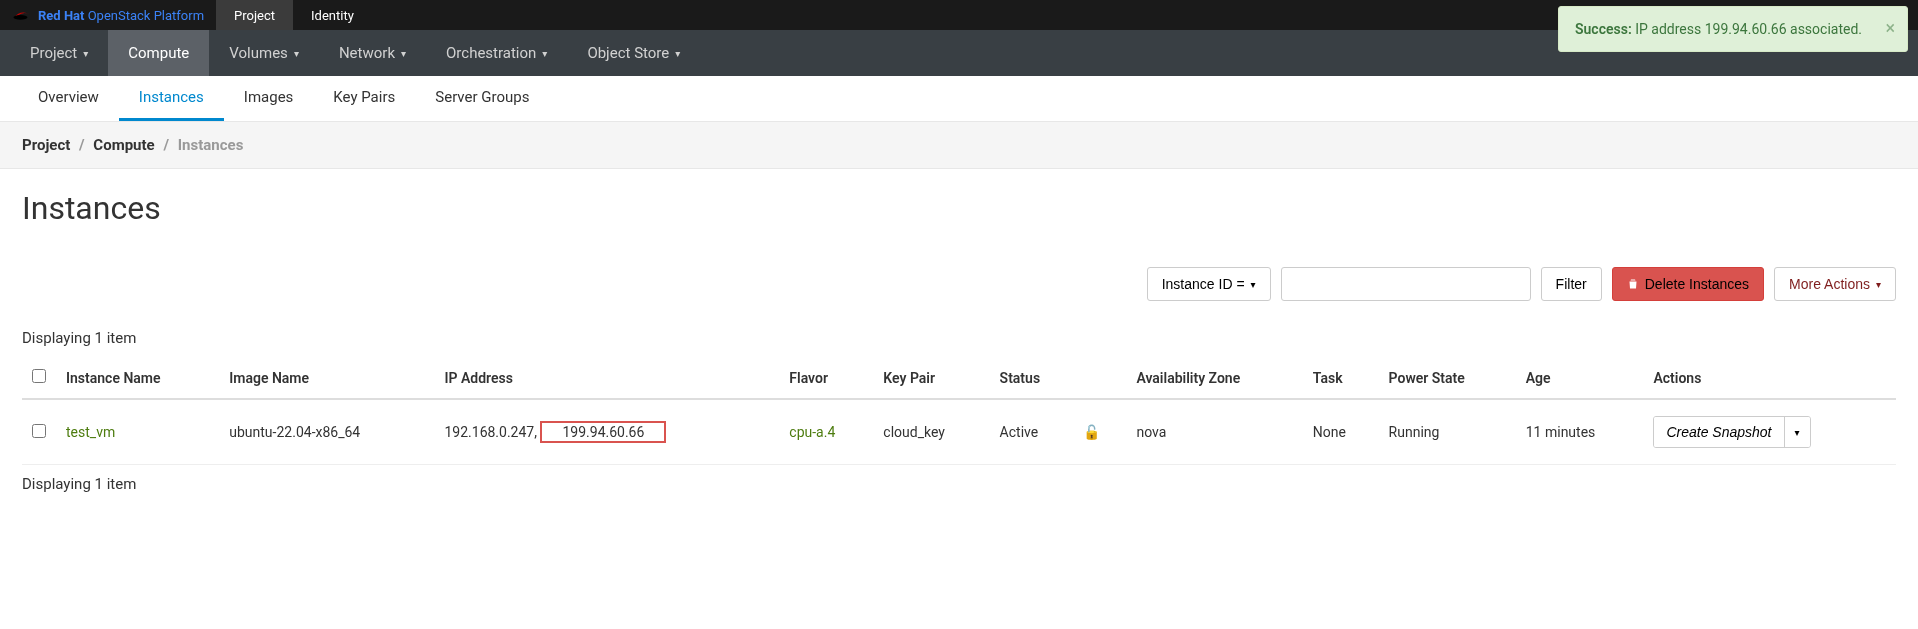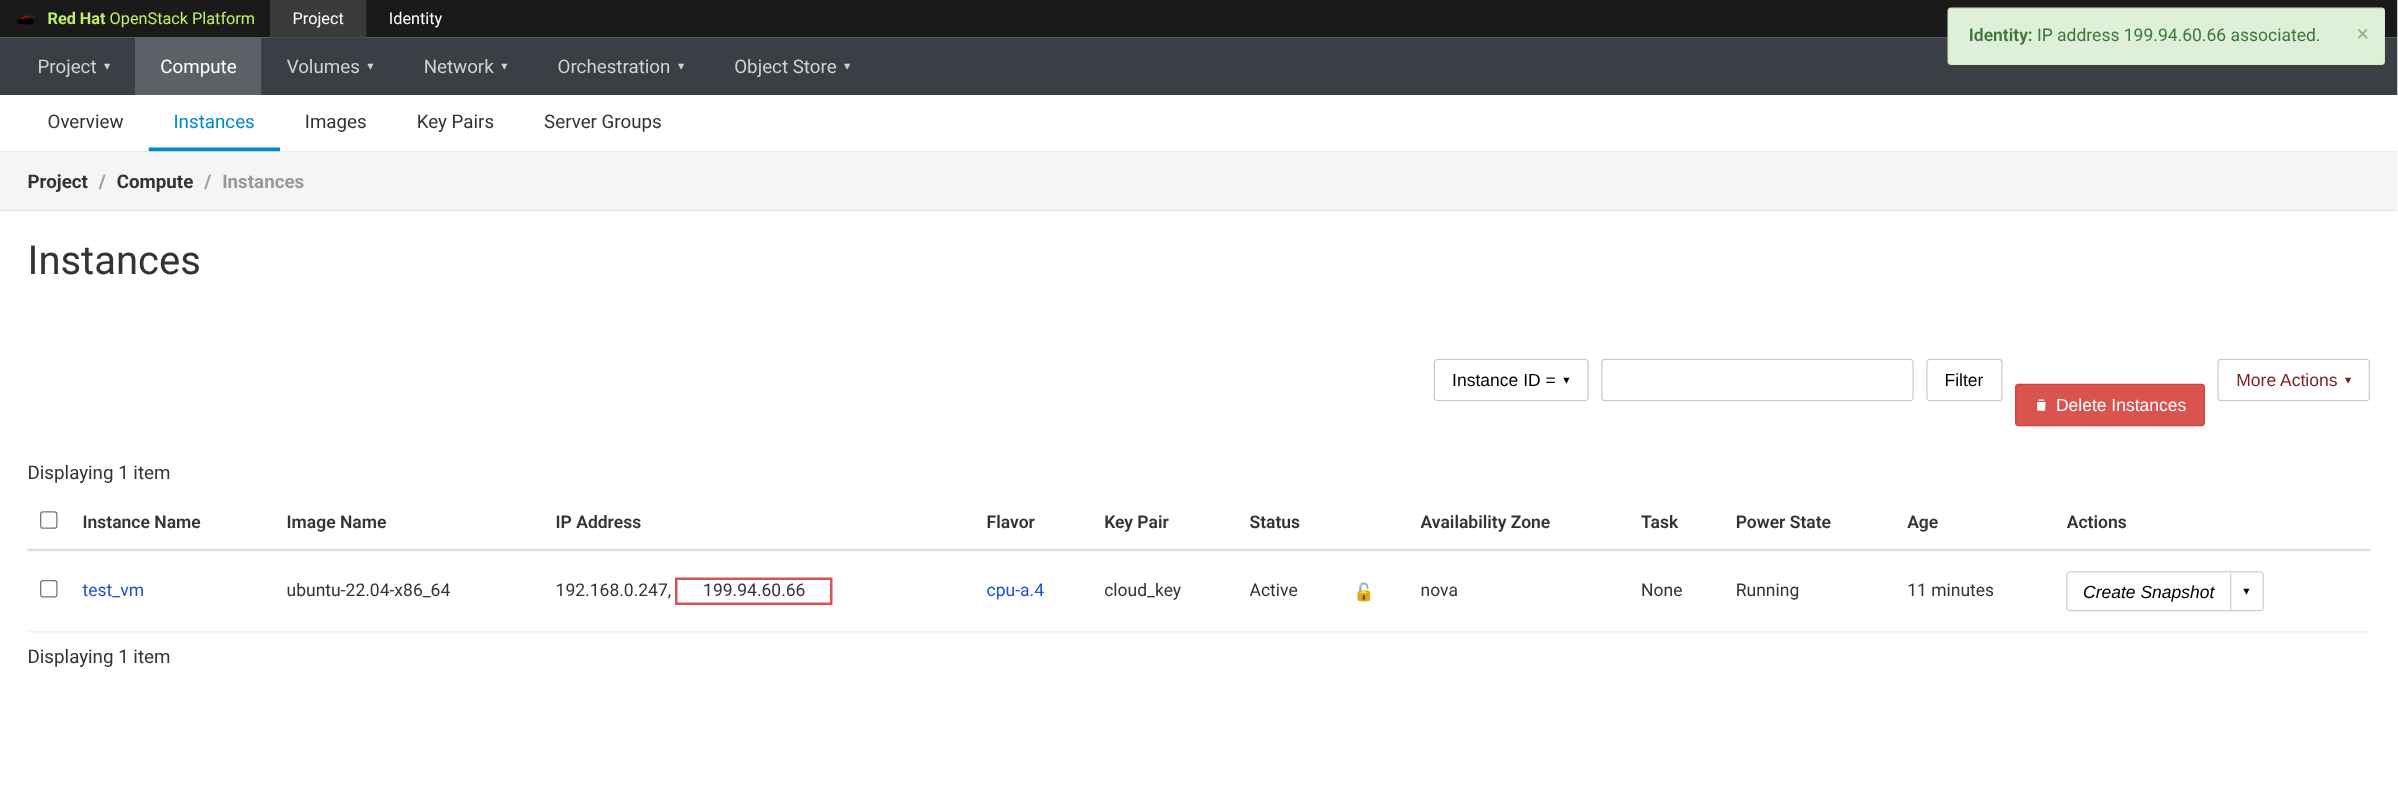--- a/index.html
+++ b/index.html
@@ -1,20 +1,20 @@
 <!DOCTYPE html>
 <html><head>
   <meta charset="utf-8">
   <style>
     * { margin: 0; padding: 0; box-sizing: border-box; }
     body { font-family: -apple-system, BlinkMacSystemFont, "Segoe UI", Roboto, "Helvetica Neue", Arial, sans-serif; font-size: 14px; color: #333; }
     
     
     .topbar { background: #1a1a1a; height: 30px; display: flex; align-items: center; position: relative; }
-    .logo { display: flex; align-items: center; padding: 0 12px; color: #bef264; font-size: 13px; }
+    .logo { display: flex; align-items: center; padding: 0 12px; color: #3b82f6; font-size: 13px; }
     .logo-hat { width: 20px; height: 14px; margin-right: 6px; }
     .top-tabs { display: flex; height: 100%; }
     .top-tab { padding: 0 18px; color: #fff; font-size: 13px; display: flex; align-items: center; cursor: pointer; }
     .top-tab.active { background: #3b3b3b; }
     
     
     .mainnav { background: #393f44; height: 46px; display: flex; align-items: center; padding: 0 10px; }
     .mainnav-item { padding: 0 20px; height: 100%; display: flex; align-items: center; color: #d1d1d1; font-size: 15px; cursor: pointer; position: relative; }
     .mainnav-item.active { background: #5c6167; color: #fff; }
     .caret { margin-left: 6px; font-size: 10px; }
@@ -30,29 +30,29 @@
     .breadcrumb .sep { margin: 0 5px; color: #999; }
     .breadcrumb .current { color: #999; }
     
     
     .content { padding: 20px 22px; }
     h1 { font-size: 32px; font-weight: 400; color: #333; margin-bottom: 40px; }
     
     
     .toolbar { display: flex; justify-content: flex-end; gap: 10px; margin-bottom: 18px; align-items: center; }
     .btn { padding: 8px 14px; border: 1px solid #ccc; background: #fff; border-radius: 3px; font-size: 14px; cursor: pointer; display: inline-flex; align-items: center; gap: 6px; }
-    .btn.danger { background: #d9534f; border-color: #d43f3a; color: #ffffff; margin-top: 40px; }
+    .btn.danger { background: #d9534f; border-color: #d43f3a; color: #000000; }
     .search-input { padding: 8px 10px; border: 1px solid #ccc; border-radius: 3px; width: 250px; font-size: 14px; }
     
     
     .displaying { padding: 10px 0; font-size: 15px; color: #333; }
     table { width: 100%; border-collapse: collapse; }
     th { text-align: left; padding: 12px 10px; border-bottom: 2px solid #ddd; font-weight: 600; font-size: 14px; color: #333; }
     td { padding: 16px 10px; border-bottom: 1px solid #eee; font-size: 14px; color: #333; }
-    .link { color: #1d4ed8; cursor: pointer; }
+    .link { color: #4d7c0f; cursor: pointer; }
     .checkbox { width: 14px; height: 14px; }
     .highlight-box { border: 2px solid #d9534f; padding: 1px 20px; display: inline-block; }
     .unlock-icon { color: #ccc; font-size: 14px; }
     
     .action-btn-group { display: inline-flex; border: 1px solid #ccc; border-radius: 3px; overflow: hidden; }
     .action-btn { padding: 7px 12px; background: #fff; border: none; font-size: 14px; cursor: pointer; font-style: italic; }
     .action-caret-btn { padding: 7px 10px; background: #fff; border: none; border-left: 1px solid #ccc; cursor: pointer; font-size: 10px; }
     
     
     .toast { position: absolute; top: 6px; right: 10px; width: 350px; background: #dff0d8; border: 1px solid #d6e9c6; border-radius: 3px; padding: 14px 30px 14px 16px; color: #3c763d; font-size: 14px; }
@@ -69,21 +69,21 @@
         <ellipse cx="10" cy="12" rx="9" ry="3" fill="#000"></ellipse>
       </svg>
     <span><b>Red Hat</b> <span>OpenStack Platform</span></span>
   </div>
   <div class="top-tabs">
     <div class="top-tab active">Project</div>
     <div class="top-tab">Identity</div>
   </div>
 
   <div class="toast">
-    <b>Identity:</b><span> IP address 199.94.60.66 associated.</span>
+    <b>Success:</b><span> IP address 199.94.60.66 associated.</span>
     <span class="toast-close">×</span>
   </div>
 </div>
 
 <div class="mainnav">
   <div class="mainnav-item">
       <span>Project</span>
       <span class="caret">▾</span>
     </div>
   <div class="mainnav-item active">

